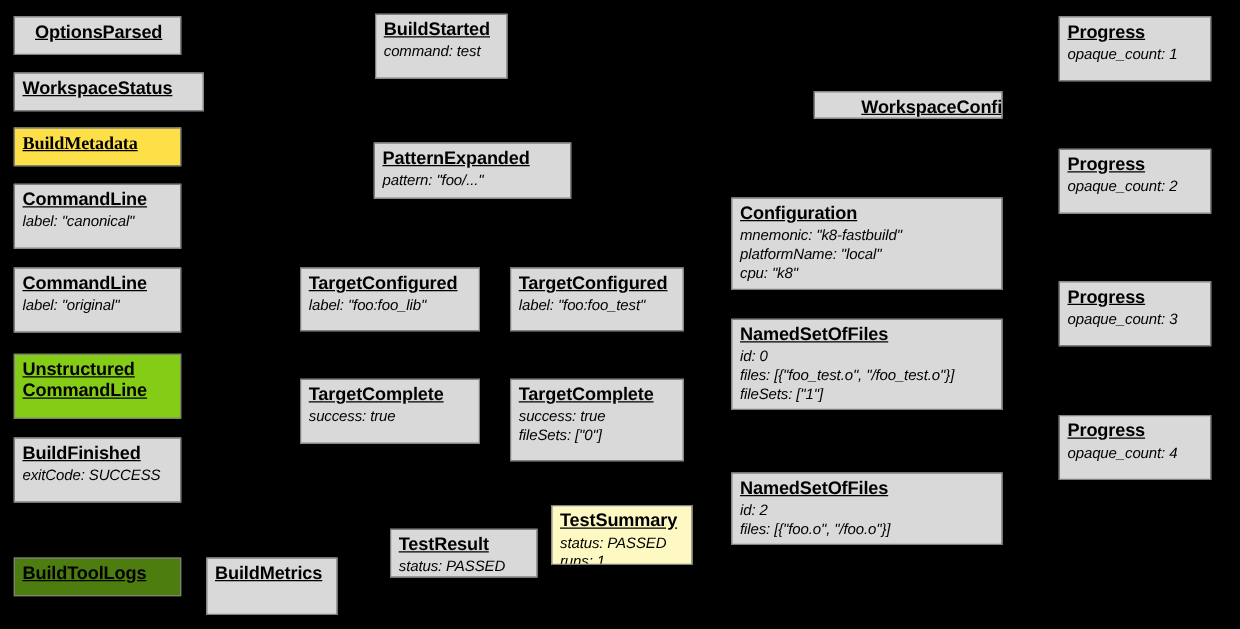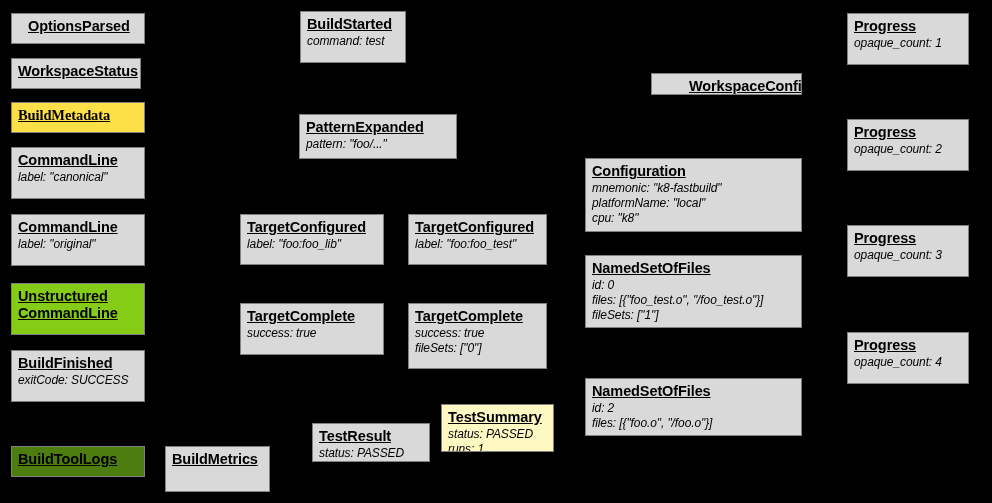--- a/index.html
+++ b/index.html
@@ -49,21 +49,21 @@
     font-style: italic;
   }
 </style>
 </head>
 <body>
 
 <div id="canvas" style="width: 992px; height: 503px; background: rgb(0, 0, 0);">
     <div class="node" style="left: 11px; top: 13px; width: 134px; height: 31px; background: rgb(217, 217, 217); border-color: rgb(128, 128, 128); padding-left: 16px;">
       <div class="node-title">OptionsParsed</div>
     </div>
-    <div class="node" style="left: 11px; top: 58px; width: 130px; height: 31px; background: rgb(217, 217, 217); border-color: rgb(128, 128, 128);">
+    <div class="node" style="left: 11px; top: 58px; width: 152px; height: 31px; background: rgb(217, 217, 217); border-color: rgb(128, 128, 128);">
       <div class="node-title">WorkspaceStatus</div>
     </div>
     <div class="node" style="left: 11px; top: 102px; width: 134px; height: 31px; background: #fde047; border-color: rgb(128, 128, 128); font-family: Liberation Serif, serif;">
       <div class="node-title">BuildMetadata</div>
     </div>
     <div class="node" style="left: 11px; top: 147px; width: 134px; height: 52px; background: rgb(217, 217, 217); border-color: rgb(128, 128, 128);">
       <div class="node-title">CommandLine</div>
       <div class="node-fields">
         <div class="node-field">label: "canonical"</div>
       </div>

